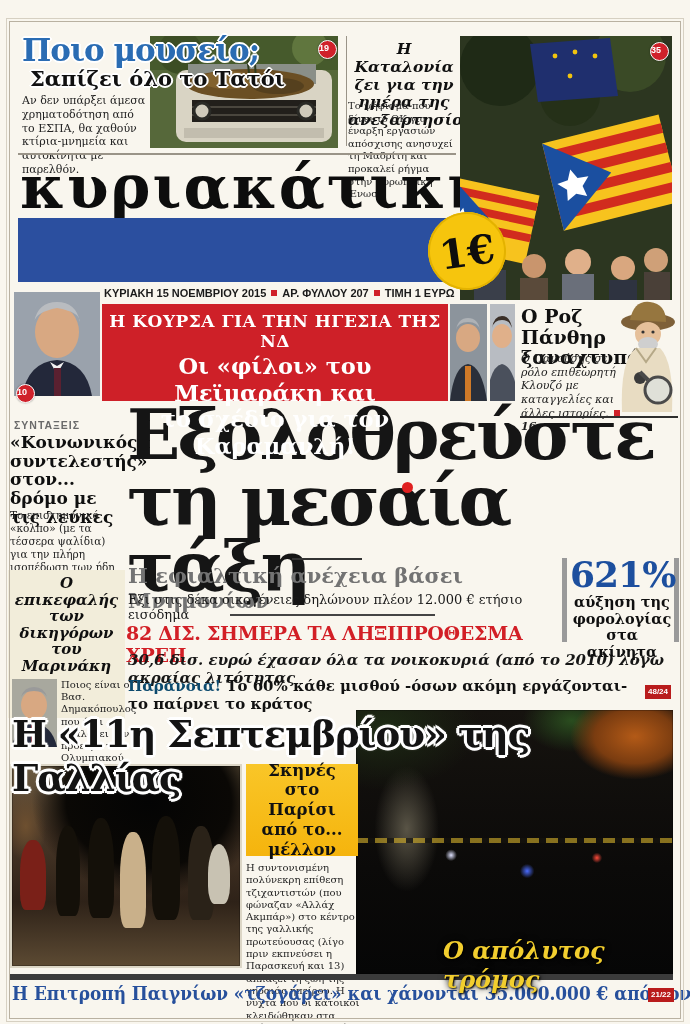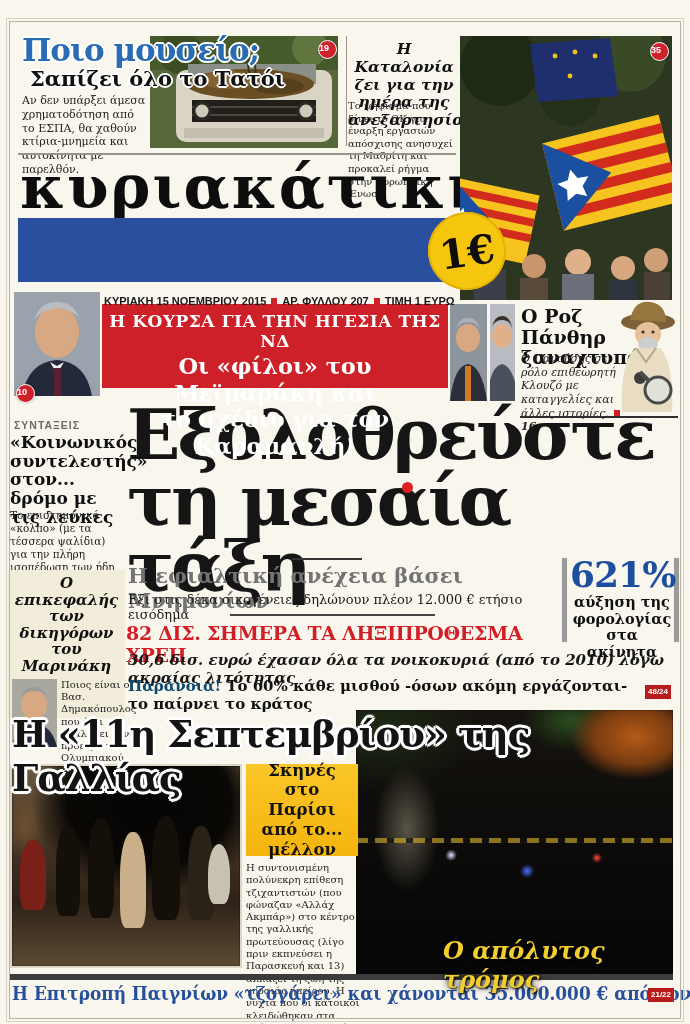--- a/index.html
+++ b/index.html
@@ -35,25 +35,25 @@
   .toprule{left:18px;top:153px;width:438px;height:2px;background:#9a9488;}
   
   .mast-top{left:20px;top:157px;width:436px;text-align:center;font-weight:700;font-size:60px;
             line-height:1;letter-spacing:2px;color:#0d0d0d;}
   .mast-blue{left:18px;top:218px;width:440px;height:64px;background:#2b4f9f;z-index:2;}
   .mast-bot{left:18px;top:218px;width:440px;text-align:center;font-weight:700;font-size:60px;
             line-height:64px;color:#fff;z-index:3;letter-spacing:1px;}
   .price{left:428px;top:212px;width:78px;height:78px;border-radius:50%;background:#f6c50d;
          color:#0d0d0d;font-weight:700;font-size:40px;display:flex;align-items:center;
          justify-content:center;transform:rotate(-8deg);z-index:4;box-shadow:0 0 0 2px #e3b200 inset;}
-  .dateline{left:104px;top:287px;font:700 11px "Liberation Sans",sans-serif;color:#1a1a1a;z-index:3;margin-top:8px;}
+  .dateline{left:104px;top:287px;font:700 11px "Liberation Sans",sans-serif;color:#1a1a1a;z-index:3;}
   .dateline .sq{margin:0 5px 1px 5px;}
   
   .kar-photo{left:14px;top:292px;width:86px;height:104px;}
-  .nd-box{left:102px;top:304px;width:346px;height:84px;background:#ce2028;color:#fff;
+  .nd-box{left:102px;top:304px;width:346px;height:97px;background:#ce2028;color:#fff;
           text-align:center;z-index:2;}
   .nd-kicker{font-weight:700;font-size:17px;letter-spacing:.5px;margin-top:7px;}
   .nd-head{font-weight:700;font-size:22.5px;line-height:1.18;margin-top:2px;}
   .p1{left:450px;top:304px;width:37px;height:97px;}
   .p2{left:490px;top:304px;width:25px;height:97px;}
   
   .pan-head{left:521px;top:306px;width:118px;font-weight:700;font-size:19px;line-height:1.08;color:#101010;}
   .pan-body{left:521px;top:352px;width:106px;font-style:italic;font-size:11px;line-height:1.24;color:#1e1e1e;}
   .pan-illo{left:612px;top:298px;width:68px;height:114px;}
   .pan-rule{left:520px;top:416px;width:158px;height:2px;background:#2e2e2e;}

